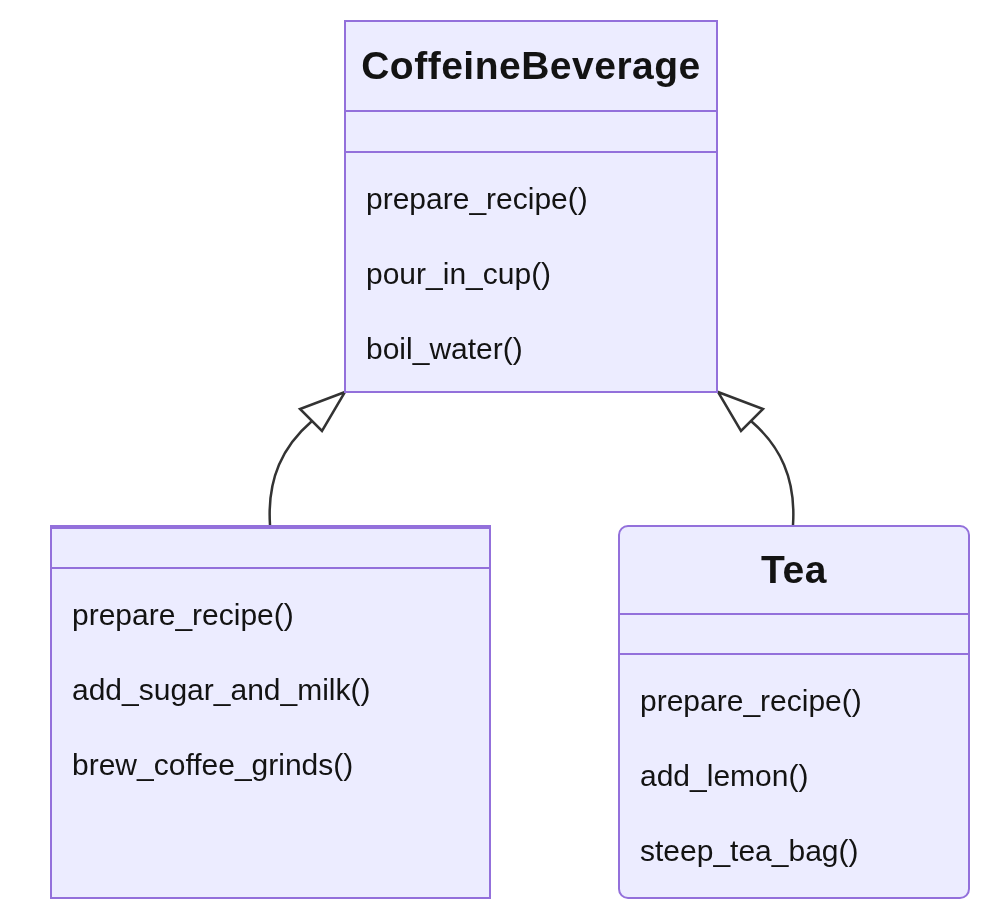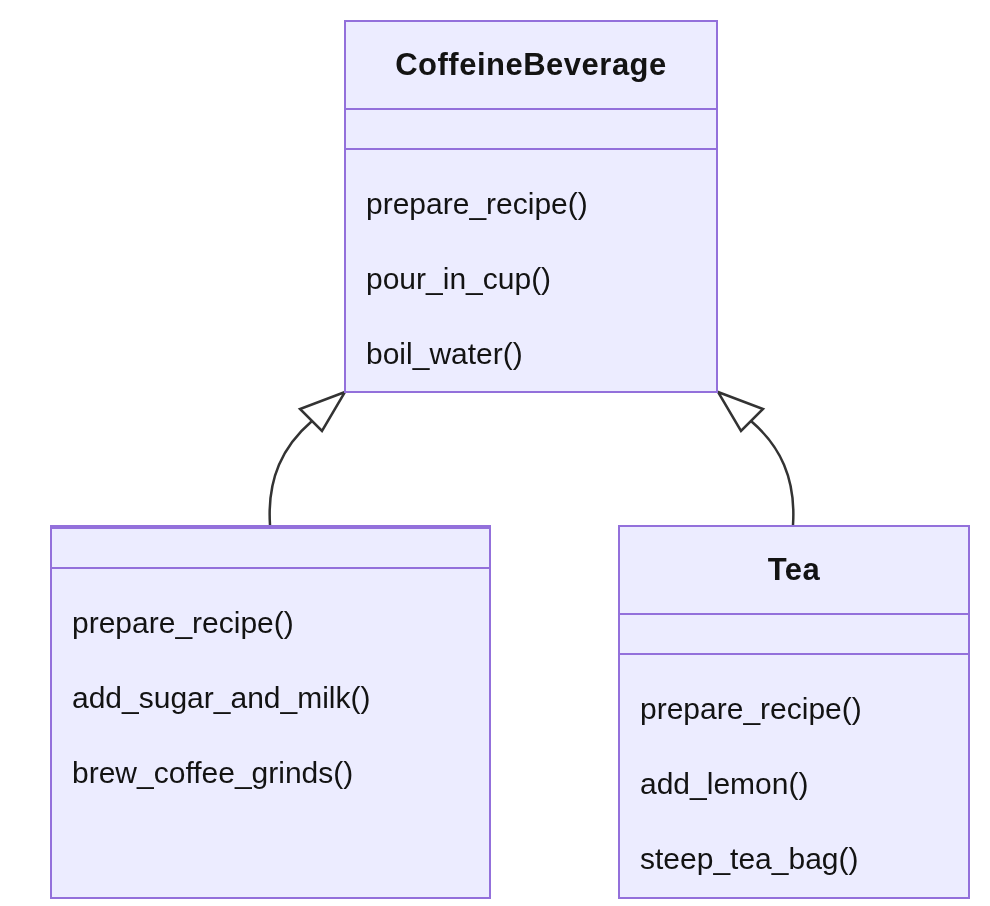--- a/index.html
+++ b/index.html
@@ -29,50 +29,50 @@
     border: 2px solid var(--box-border, #9370DB);
     display: flex;
     flex-direction: column;
   }
   .class-title {
     box-sizing: border-box;
     display: flex;
     align-items: center;
     justify-content: center;
     font-weight: 700;
-    font-size: 31px;
+    font-size: 39px;
     color: var(--text, #131313);
     letter-spacing: 0.5px;
   }
   .class-attrs {
     box-sizing: border-box;
     border-top: 2px solid var(--box-border, #9370DB);
     border-bottom: 2px solid var(--box-border, #9370DB);
   }
   .class-methods {
     box-sizing: border-box;
     flex: 1;
-    padding: 16px 0 0 20px;
+    padding: 8px 0 0 20px;
     display: flex;
     flex-direction: column;
   }
   .method-line {
     height: 75px;
     display: flex;
     align-items: center;
     font-size: 30px;
     color: var(--text, #131313);
     white-space: nowrap;
   }
   
   .box-parent { left: 344px; top: 20px;  width: 374px; height: 373px; }
   .box-parent .class-title { height: 88px; }
   .box-parent .class-attrs { height: 43px; }
   .box-coffee { left: 50px;  top: 525px; width: 441px; height: 374px; }
-  .box-tea    { left: 618px; top: 525px; width: 352px; height: 374px; }
+  .box-tea    { left: 618px; top: 525px; width: 352px; height: 374px; border-radius: 10px; }
   .box-coffee .class-title, .box-tea .class-title { height: 86px; }
   .box-coffee .class-attrs, .box-tea .class-attrs { height: 42px; }
 </style>
 </head>
 <body>
 
 <div class="canvas">
 
   <svg class="arrow-layer" viewBox="0 0 990 906" xmlns="http://www.w3.org/2000/svg">
     <g>

